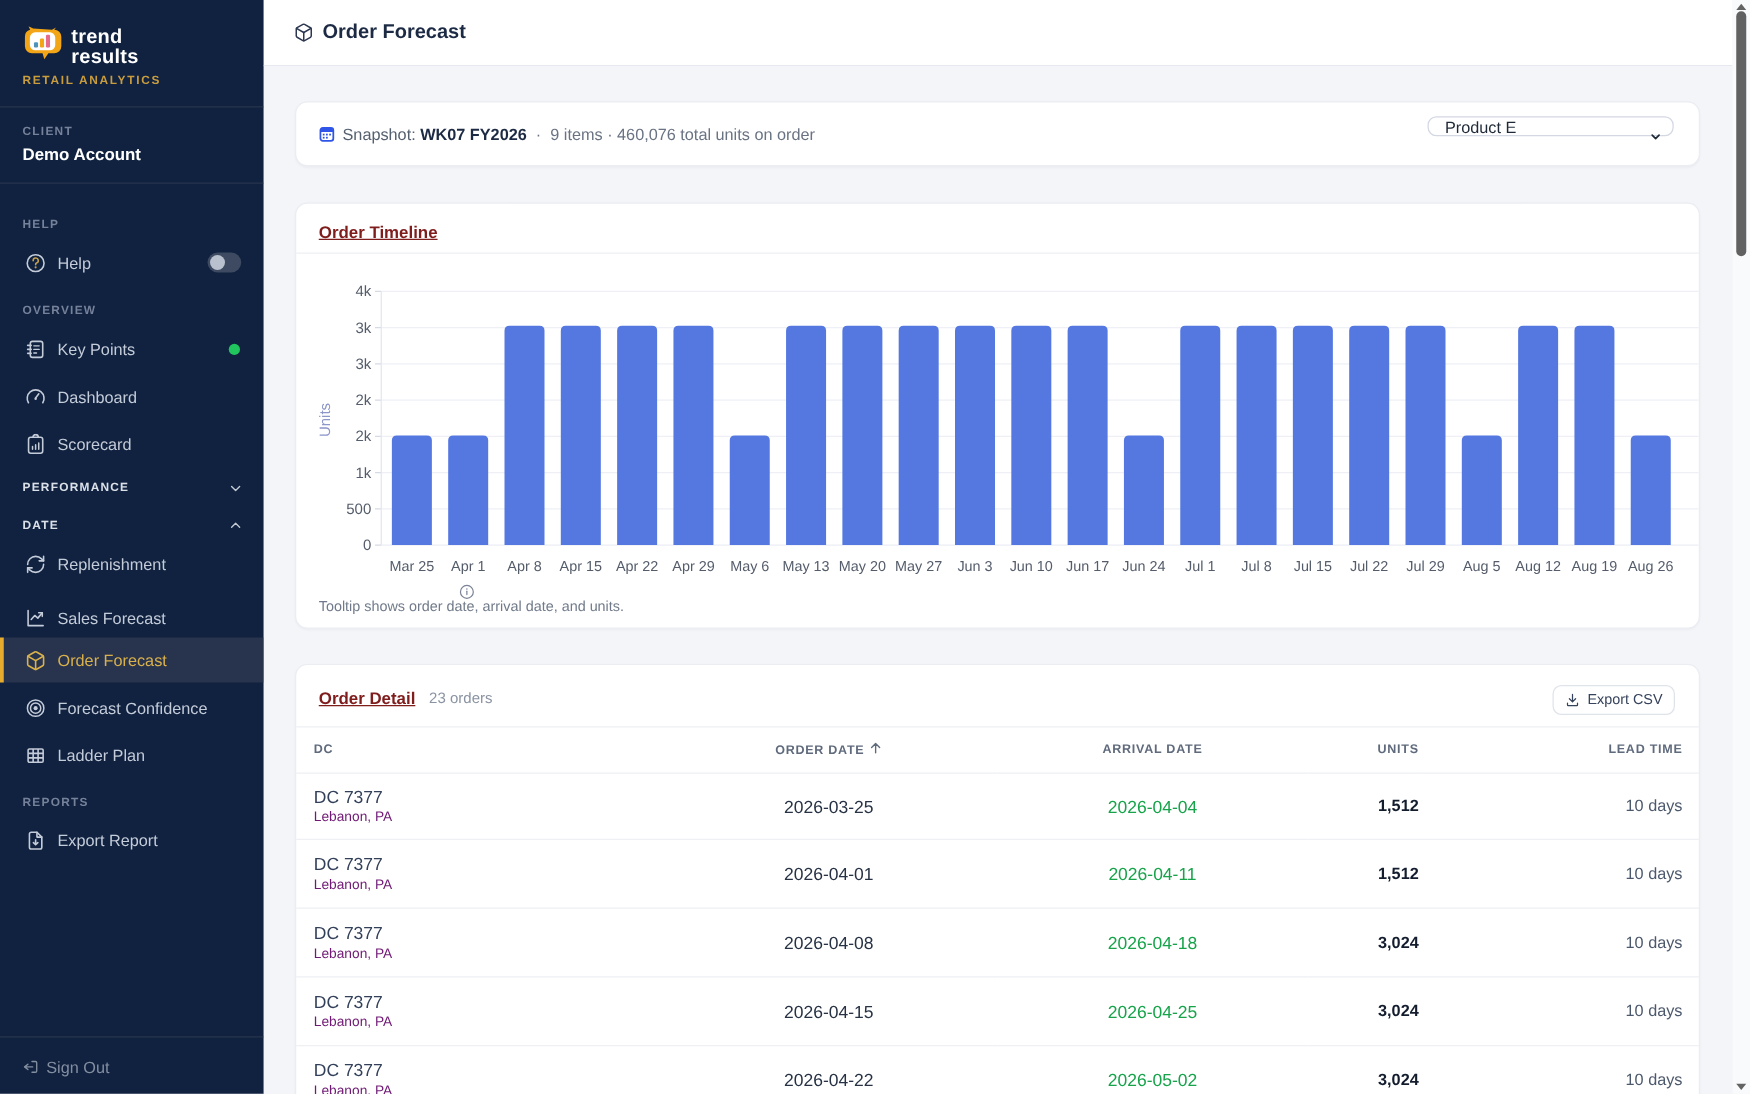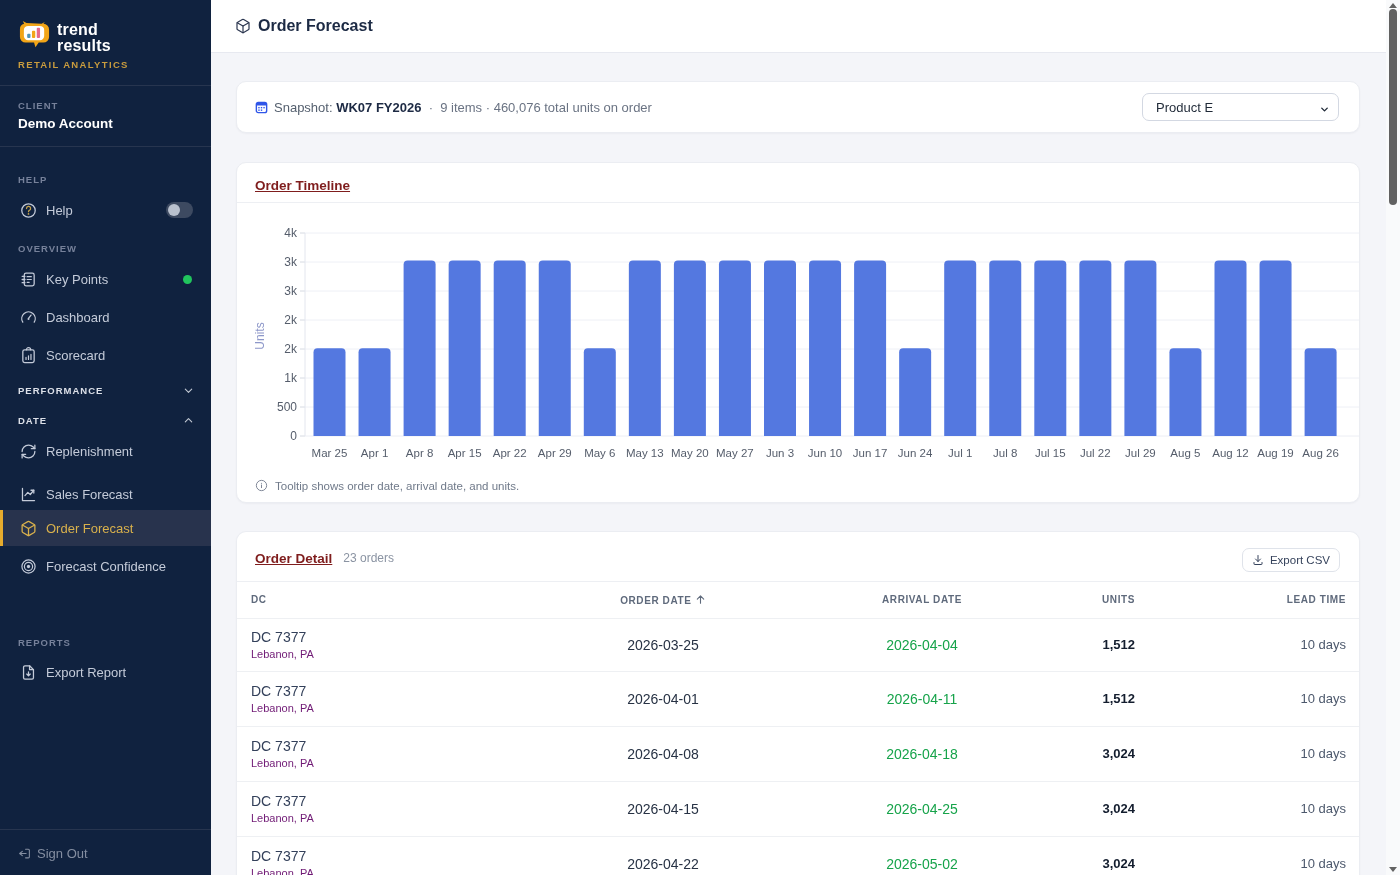--- a/index.html
+++ b/index.html
@@ -31,24 +31,24 @@
 .tb-sep { width:1px; height:20px; background:#d8dce4; margin:0 16px 0 12px; }
 .tb-user { color:#5c6b82; font-size:12.5px; }
 .content { position:absolute; left:0; top:53px; width:1175px; height:822px; background:#f4f5f9; }
 .card { position:absolute; left:25px; width:1124px; background:#fff; border-radius:10px; border:1px solid #ebedf2; box-shadow:0 1px 2px rgba(20,30,60,0.04); }
 .snapcard { top:28px; height:52px; }
 .snaprow { display:flex; align-items:center; height:100%; padding:0 18px; }
 .snaptext { font-size:13px; color:#6a7383; margin-left:6px; }
 .snaptext .dark { color:#55606f; }
 .snaptext b { color:#1f2b44; }
 .snaptext b { color:#1d2a44; }
-.selectbox { position:absolute; right:20px; top:11px; width:197px; height:28px; border:1px solid #d3d8e2; border-radius:7px; background:#fff; font-size:13px; color:#1f2937; display:flex; align-items:center; padding-left:13px; }
+.selectbox { position:absolute; right:20px; top:11px; width:197px; height:16px; border:1px solid #d3d8e2; border-radius:7px; background:#fff; font-size:13px; color:#1f2937; display:flex; align-items:center; padding-left:13px; }
 .selectbox .caret { position:absolute; right:8px; top:10px; }
 .chartcard { top:109px; height:341px; }
-.chartfoot { position:absolute; left:18px; bottom:10px; display:flex; align-items:center; font-size:11.5px; color:#707a8a; }
+.chartfoot { position:absolute; left:18px; bottom:10px; display:flex; align-items:center; font-size:11.5px; color:#707a8a;flex-direction:column; }
 .chartfoot svg { margin-right:7px; }
 .cardhead { height:40px; border-bottom:1px solid #edeff3; display:flex; align-items:center; padding:5px 18px 0 18px; }
 .cardtitle { font-size:13.5px; font-weight:bold; color:#7f1d1d;text-decoration:underline; }
 .detailcard { top:478px; height:362px; border-bottom:none; border-bottom-left-radius:0; border-bottom-right-radius:0; }
 .detailhead { height:50px; display:flex; align-items:center; padding:3px 18px 0 18px; border-bottom:1px solid #edeff3; }
 .ordcount { font-size:12px; color:#8a93a2; margin-left:11px; }
 .exportbtn { position:absolute; right:19px; top:16px; height:24px; border:1px solid #dfe3ea; border-radius:7px; background:#fff; display:flex; align-items:center; padding:0 9px; font-size:11.5px; color:#36435c; }
 .exportbtn svg { margin-right:6px; }
 table.dtable { width:100%; border-collapse:collapse; }
 .dtable th { font-size:10px; color:#5f6a7c; letter-spacing:0.6px; font-weight:bold; height:36px; vertical-align:middle; }
@@ -166,20 +166,27 @@
       </svg>
     Order Forecast
   </div>
   <div class="sitem" style="top:547px">
     <svg class="sicon" viewBox="0 0 24 24" fill="none" stroke="#c4cbd9" stroke-width="1.7">
         <circle cx="12" cy="12" r="9.3"></circle>
         <circle cx="12" cy="12" r="5.8"></circle>
         <circle cx="12" cy="12" r="2.3" fill="#c4cbd9" stroke="none"></circle>
       </svg>
     Forecast Confidence
+  </div>
+  <div class="sitem" style="top:585px">
+    <svg class="sicon" viewBox="0 0 24 24" fill="none" stroke="#c4cbd9" stroke-width="1.8" stroke-linejoin="round">
+        <rect x="3.5" y="4.5" width="17" height="15" rx="1.5"></rect>
+        <path d="M3.5 9.5 h17 M3.5 14.5 h17 M9.2 4.5 v15 M14.8 4.5 v15"></path>
+      </svg>
+    Ladder Plan
   </div>
   <div class="slabel" style="top:637px">REPORTS</div>
   <div class="sitem" style="top:653px">
     <svg class="sicon" viewBox="0 0 24 24" fill="none" stroke="#c4cbd9" stroke-width="1.8" stroke-linecap="round" stroke-linejoin="round">
         <path d="M13.5 2.5 H7 a2 2 0 0 0 -2 2 v15 a2 2 0 0 0 2 2 h10 a2 2 0 0 0 2 -2 V8z"></path>
         <path d="M13.5 2.5 V8 H19"></path>
         <path d="M12 11 v5.5 M9.5 14.2 l2.5 2.5 2.5-2.5"></path>
       </svg>
     Export Report
   </div>

